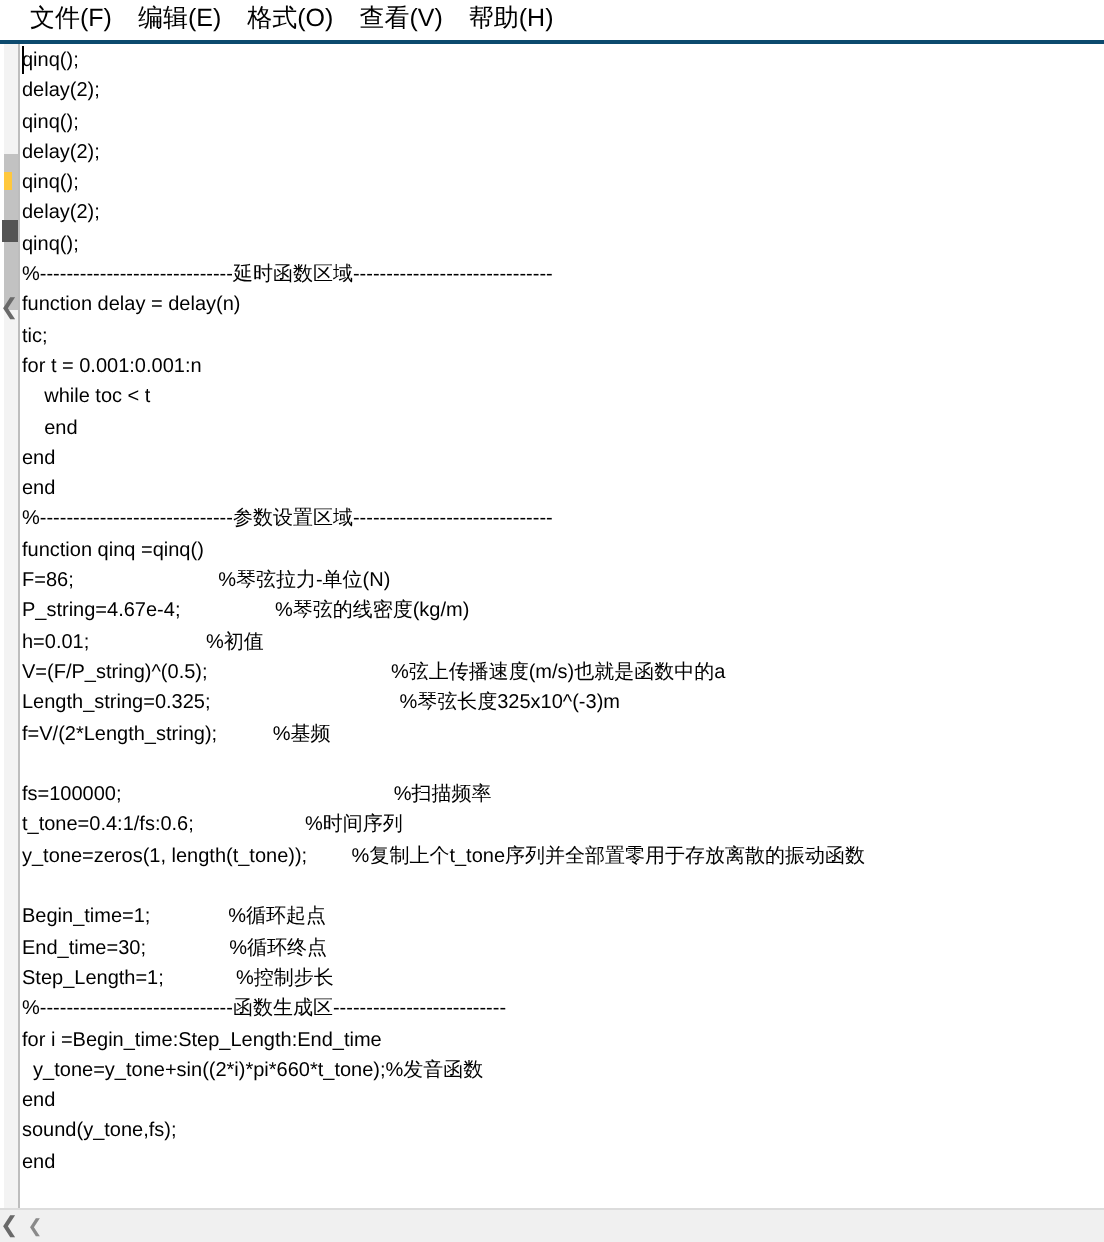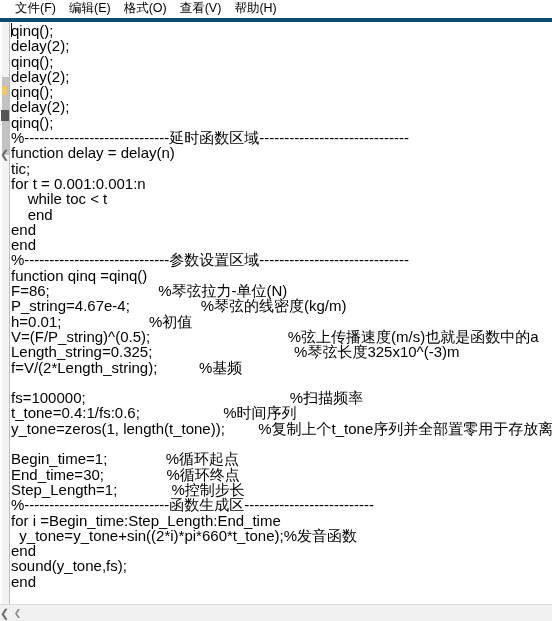--- a/index.html
+++ b/index.html
@@ -25,21 +25,21 @@
     display: flex;
     flex-direction: column;
     box-sizing: border-box;
   }
 
   
   #menubar {
     height: 22px;
     min-height: 22px;
     background: #ffffff;
-    border-bottom: 4px solid #0c4a6e;
+    border-bottom: 2px solid #0c4a6e;
     display: flex;
     align-items: center;
     padding-left: 9px;
     box-sizing: border-box;
   }
   .menu-item {
     font-size: 12.5px;
     color: #000000;
     padding: 1px 6px 2px 6px;
     margin-right: 1px;
@@ -120,21 +120,21 @@
   }
 
   
   #code-text {
     position: absolute;
     left: 11px;
     top: 0;
     right: 0;
     bottom: 0;
     font-family: "Liberation Sans", "DejaVu Sans", sans-serif;
-    font-size: 15px;
+    font-size: 10px;
     line-height: 15.3px;
     color: #000000;
     white-space: pre;
     padding-top: 1px;
     z-index: 1;
     overflow: hidden;
   }
   #code-text .ln {
     display: block;
     height: 15.3px;

